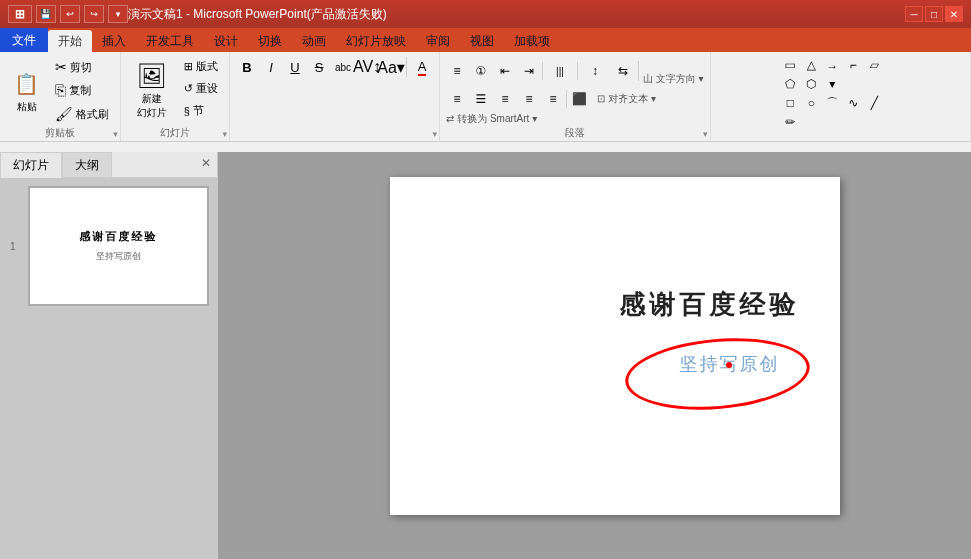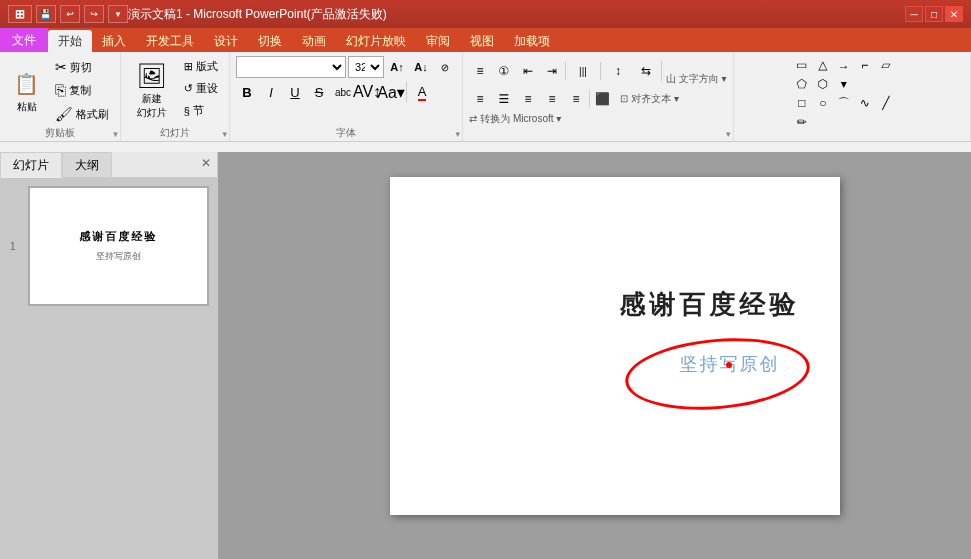--- a/index.html
+++ b/index.html
@@ -38,32 +38,32 @@
     
     #ribbon-tabs {
       height: 24px;
       background: #d24726;
       display: flex;
       align-items: flex-end;
     }
     .ribbon-tab {
       padding: 3px 10px;
       font-size: 12px;
-      color: #fef9c3;
+      color: #0f172a;
       cursor: pointer;
       height: 22px;
       display: flex; align-items: center;
     }
     .ribbon-tab.active {
       background: #f0f0f0;
       color: #333;
       border-radius: 3px 3px 0 0;
     }
     .file-tab {
-      background: #d946ef;
+      background: #1d4ed8;
       color: white;
       padding: 3px 12px;
       height: 24px;
       display: flex; align-items: center;
       font-size: 12px;
       cursor: pointer;
     }
 
     
     #ribbon {
@@ -369,46 +369,38 @@
           <span>节</span>
         </div>
       </div>
     </div>
     <div class="ribbon-group-label">幻灯片</div>
     <div class="expand-arrow">▾</div>
   </div>
 
   <div class="ribbon-group" style="min-width:190px;">
     <div class="ribbon-group-content" style="flex-direction:column; gap:3px; padding-bottom:14px;">
-      <div style="display:flex; align-items:center; gap:2px;">
-        <select class="fmt-select" style="width:110px;"><option></option></select>
-        <select class="fmt-select" style="width:36px;"><option>32</option></select>
-        <button class="fmt-btn" style="font-size:11px; font-weight:bold;">A↑</button>
-        <button class="fmt-btn" style="font-size:11px; font-weight:bold;">A↓</button>
-        <button class="fmt-btn" style="font-size:10px;">⊘</button>
-      </div>
       <div style="display:flex; align-items:center; gap:2px;">
         <button class="fmt-btn" style="font-weight:bold;">B</button>
         <button class="fmt-btn" style="font-style:italic;">I</button>
         <button class="fmt-btn">
             <u>U</u>
           </button>
         <button class="fmt-btn">
             <s>S</s>
           </button>
         <button class="fmt-btn" style="font-size:10px;">abc</button>
         <button class="fmt-btn" style="font-size:16px;">AV↕</button>
         <button class="fmt-btn" style="font-size:16px;">Aa▾</button>
         <div class="fmt-separator"></div>
         <button class="fmt-btn" style="font-size:13px;">
             <span style="border-bottom:2px solid red;">A</span>
           </button>
       </div>
     </div>
-    <div class="ribbon-group-label">字体</div>
     <div class="expand-arrow">▾</div>
   </div>
 
   <div class="ribbon-group" style="min-width:180px;">
     <div class="ribbon-group-content" style="flex-direction:column; gap:3px; padding-bottom:14px;">
       <div style="display:flex; gap:2px; align-items:center;">
         <button class="para-btn">≡</button>
         <button class="para-btn">①</button>
         <button class="para-btn">⇤</button>
         <button class="para-btn">⇥</button>
@@ -424,23 +416,24 @@
         <button class="para-btn">≡</button>
         <button class="para-btn">☰</button>
         <button class="para-btn">≡</button>
         <button class="para-btn">≡</button>
         <button class="para-btn">≡</button>
         <div style="width:1px;height:18px;background:#ccc;"></div>
         <button class="para-btn">⬛</button>
         <div style="font-size:10px; color:#555; margin-left:4px;">⊡ 对齐文本 ▾</div>
       </div>
       <div style="display:flex; gap:2px; align-items:center;">
-        <span style="font-size:10px; color:#555;">⇄ 转换为 Microsoft ▾</span>
-      </div>
-    </div>
+        <span style="font-size:10px; color:#555;">⇄ 转换为 SmartArt ▾</span>
+      </div>
+    </div>
+    <div class="ribbon-group-label">段落</div>
     <div class="expand-arrow">▾</div>
   </div>
 
   <div class="ribbon-group" style="min-width:130px; flex:1;">
     <div class="ribbon-group-content" style="flex-direction:column; gap:1px; padding-bottom:14px;">
       <div style="display:flex; gap:1px; flex-wrap:wrap; max-width:120px;">
         <button class="para-btn" style="width:20px;height:18px;">▭</button>
         <button class="para-btn" style="width:20px;height:18px;">△</button>
         <button class="para-btn" style="width:20px;height:18px;">→</button>
         <button class="para-btn" style="width:20px;height:18px;">⌐</button>

